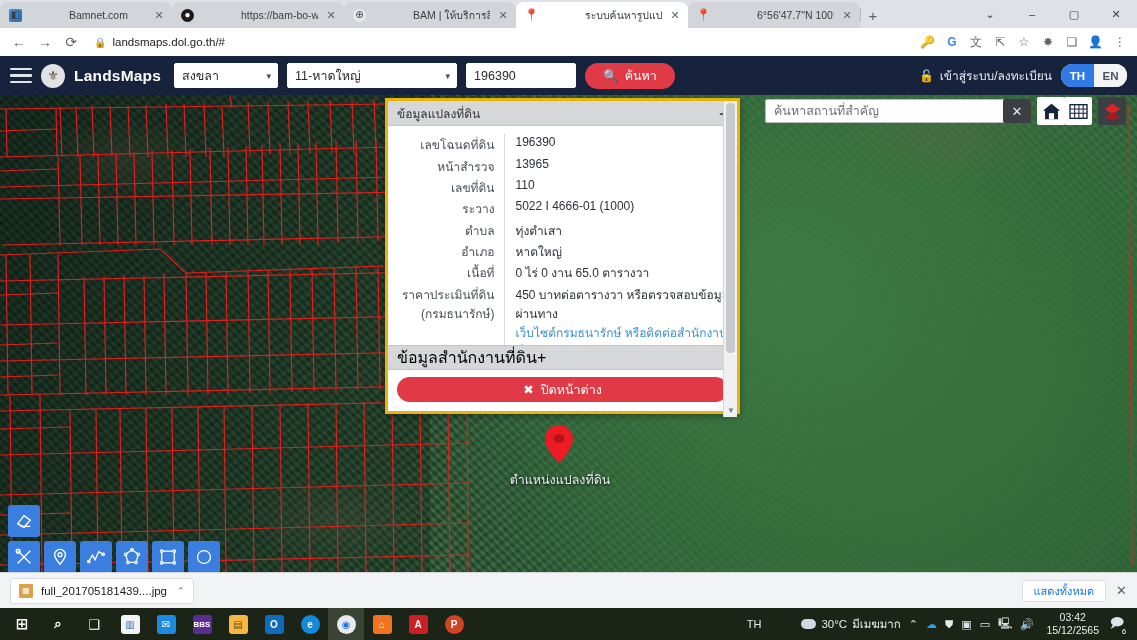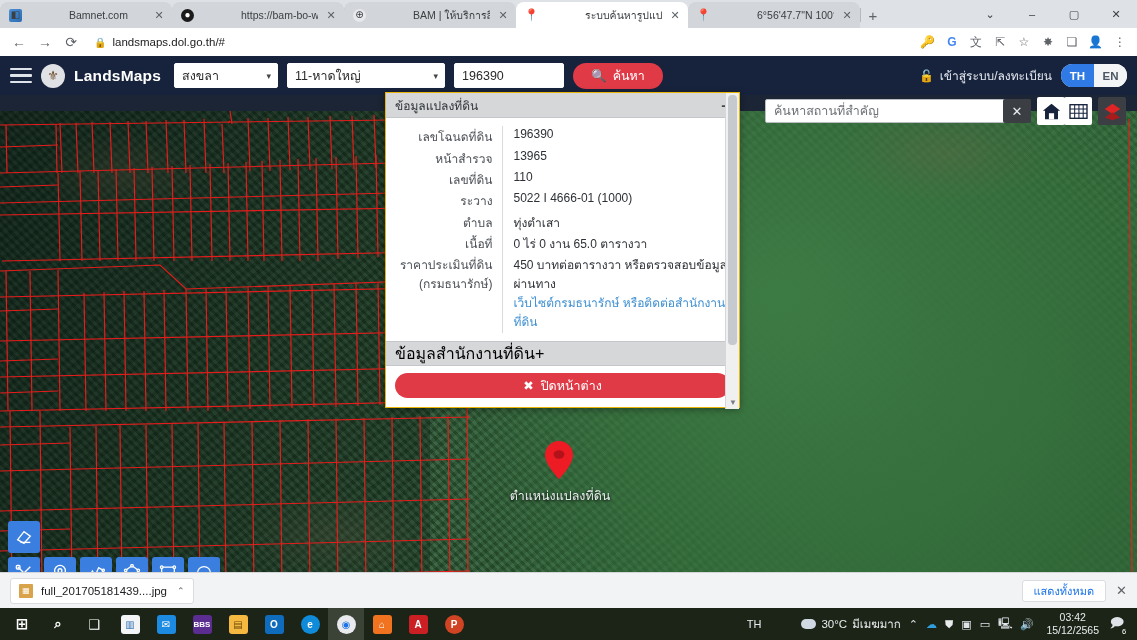--- a/index.html
+++ b/index.html
@@ -61,40 +61,40 @@
     display:flex; align-items:center; justify-content:center; font-size:13px; color:#6d4a2a; flex:0 0 24px;}
   .brand { color:#fff; font-size:15.5px; font-weight:bold; letter-spacing:.2px; margin-right:4px; }
   .sel {
     height:25px; background:#fff; border:1px solid #fff; border-radius:2px;
     font-size:12.5px; color:#2b2b2b; padding:0 20px 0 7px; position:relative;
     display:flex; align-items:center;
   }
   .sel .cv { position:absolute; right:6px; top:50%; transform:translateY(-50%);
     font-size:9px; color:#444; }
   .sel-prov { width:104px; }
-  .sel-dist { width:158px; }
+  .sel-dist { width:170px; }
   .txtinput {
     height:25px; width:110px; background:#fff; border:1px solid #fff; border-radius:2px;
     font-size:12.5px; color:#2b2b2b; padding:0 7px; display:flex; align-items:center;
   }
   .searchbtn {
     height:26px; background:#e03a47; color:#fff; border:none; border-radius:13px;
     padding:0 18px; font-size:12.5px; display:flex; align-items:center; gap:6px;
     font-family:inherit; cursor:pointer;
   }
   .hdr-right { margin-left:auto; display:flex; align-items:center; gap:9px; }
   .login { color:#e6eaf1; font-size:12px; display:flex; align-items:center; gap:5px; }
   .langtog { display:flex; height:23px; border-radius:12px; overflow:hidden; background:#f3f4f6; }
   .langtog span { display:flex; align-items:center; justify-content:center; width:33px;
     font-size:11.5px; font-weight:bold; }
   .langtog .on { background:#2f7ae5; color:#fff; }
   .langtog .off { background:#f3f4f6; color:#4b5563; }
 
   
-  .map { position:absolute; left:0; top:111px; width:1137px; height:477px; overflow:hidden;
+  .map { position:absolute; left:0; top:95px; width:1137px; height:477px; overflow:hidden;
     background:#2b4132; }
   .mapbase {
     position:absolute; inset:-20px;
     background:
       radial-gradient(ellipse 120px 60px at 12% 16%, rgba(120,110,80,.40), transparent 70%),
       radial-gradient(ellipse 100px 50px at 48% 8%, rgba(130,120,90,.33), transparent 70%),
       radial-gradient(ellipse 150px 70px at 82% 12%, rgba(110,100,75,.28), transparent 72%),
       radial-gradient(ellipse 130px 60px at 30% 86%, rgba(120,112,85,.30), transparent 72%),
       radial-gradient(circle at 68% 40%, #3f7a46, transparent 46%),
       radial-gradient(circle at 88% 60%, #356b3c, transparent 48%),
@@ -103,22 +103,22 @@
       repeating-linear-gradient(-38deg, rgba(0,0,0,.13) 0 4px, rgba(255,255,255,.04) 4px 8px),
       linear-gradient(128deg, #1f3c2c 0%, #27492f 28%, #2f5a36 55%, #33663a 78%, #2b5231 100%);
     filter: saturate(1.05);
   }
   .dark-l { position:absolute; left:0; top:0; width:430px; height:477px;
     background:linear-gradient(100deg, rgba(8,20,14,.55), rgba(10,24,16,.28)); }
   .parcels { position:absolute; left:0; top:0; width:470px; height:477px; }
 
   
   .panel {
-    position:absolute; left:385px; top:92px; width:355px; height:316px;
-    background:#fff; border:1px solid #eab308;
+    position:absolute; left:385px; top:98px; width:355px; height:316px;
+    background:#fff; border:3px solid #eab308;
     box-shadow:0 2px 7px rgba(0,0,0,.35); display:flex; flex-direction:column;
   }
   .pbar {
     height:25px; background:#d6d7d9; border-bottom:1px solid #c3c6cb;
     display:flex; align-items:center; padding:0 9px; flex:0 0 25px;
   }
   .pbar .pt { font-size:12px; color:#2e3338; }
   .pbar .pb { margin-left:auto; font-size:15px; color:#404040; line-height:1; font-weight:bold; }
   .pbody { flex:1; overflow:hidden; padding:8px 0 0 0; position:relative; }
   .rows { width:100%; border-collapse:collapse; }
@@ -571,20 +571,24 @@
             </tr>
           <tr>
             <td class="k">ระวาง</td>
             <td class="v">5022 I 4666-01 (1000)</td>
             </tr>
           <tr>
             <td class="k">ตำบล</td>
             <td class="v">ทุ่งตำเสา</td>
             </tr>
           <tr>
+            <td class="k">อำเภอ</td>
+            <td class="v">หาดใหญ่</td>
+            </tr>
+          <tr>
             <td class="k">เนื้อที่</td>
             <td class="v">0 ไร่ 0 งาน 65.0 ตารางวา</td>
             </tr>
           <tr>
             <td class="k">
               <div>ราคาประเมินที่ดิน</div>
               <div>(กรมธนารักษ์)</div>
             </td>
             <td class="v">
               <div>450 บาทต่อตารางวา หรือตรวจสอบข้อมูลผ่านทาง</div>

